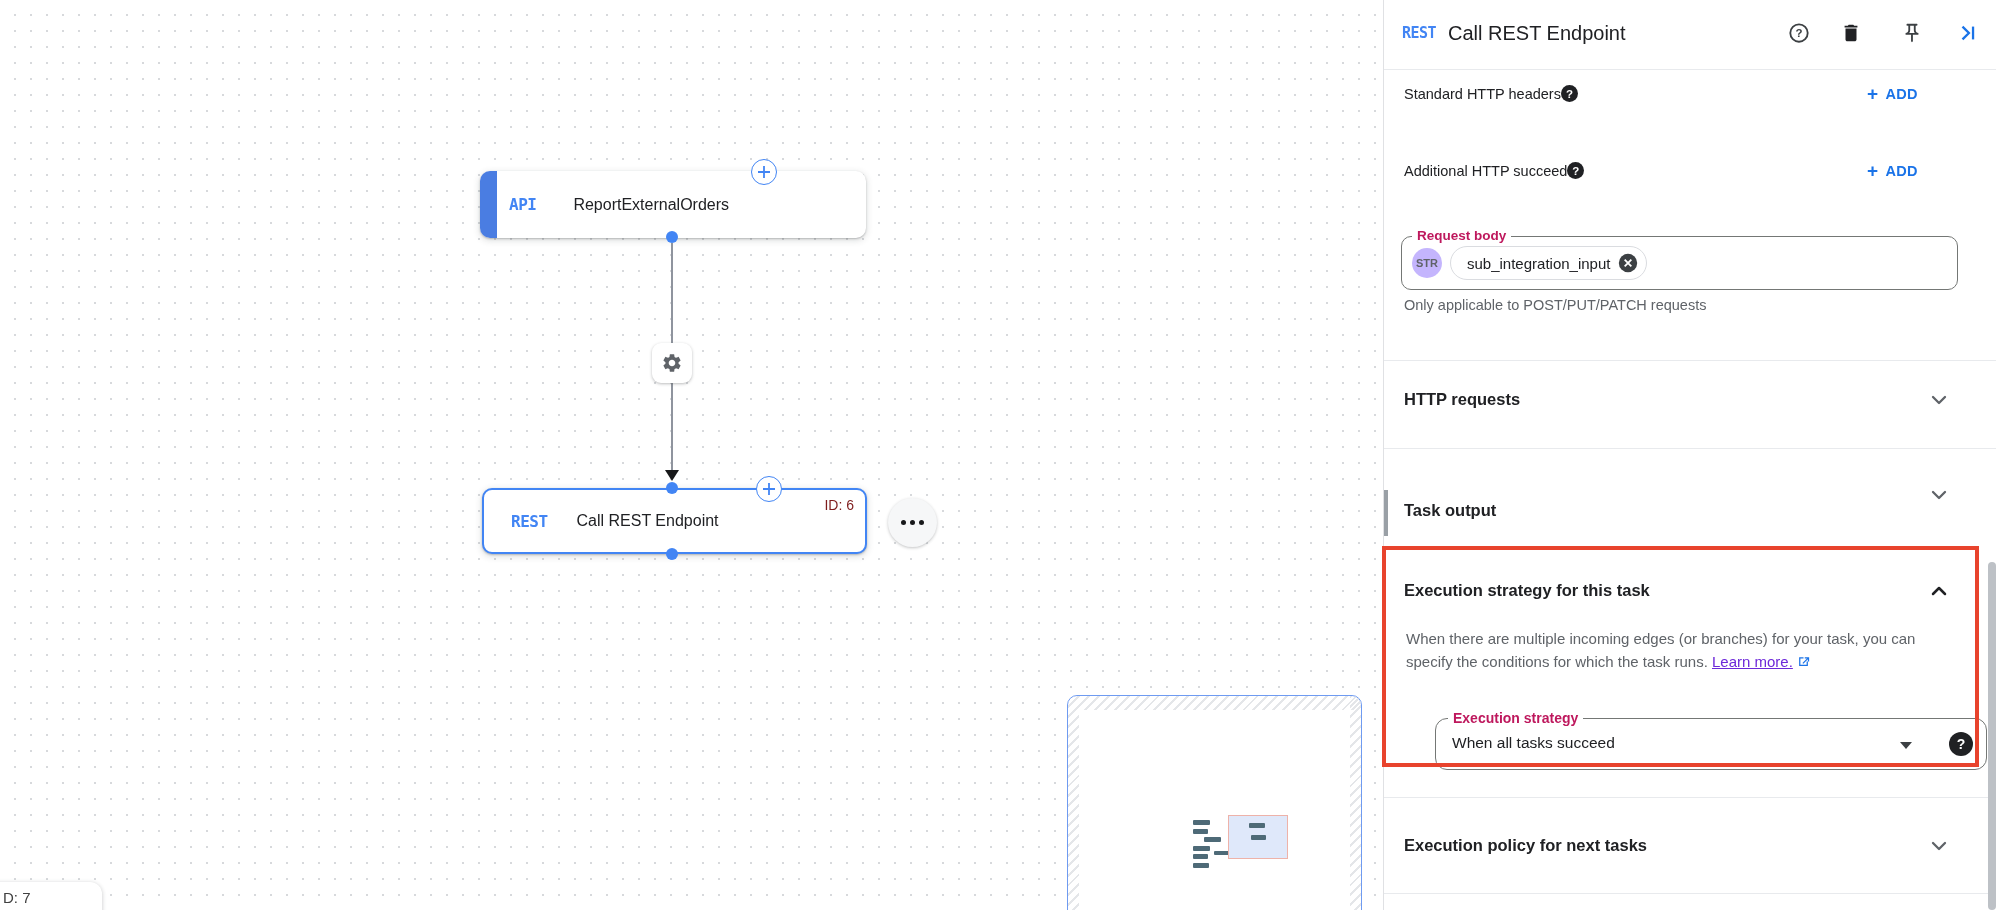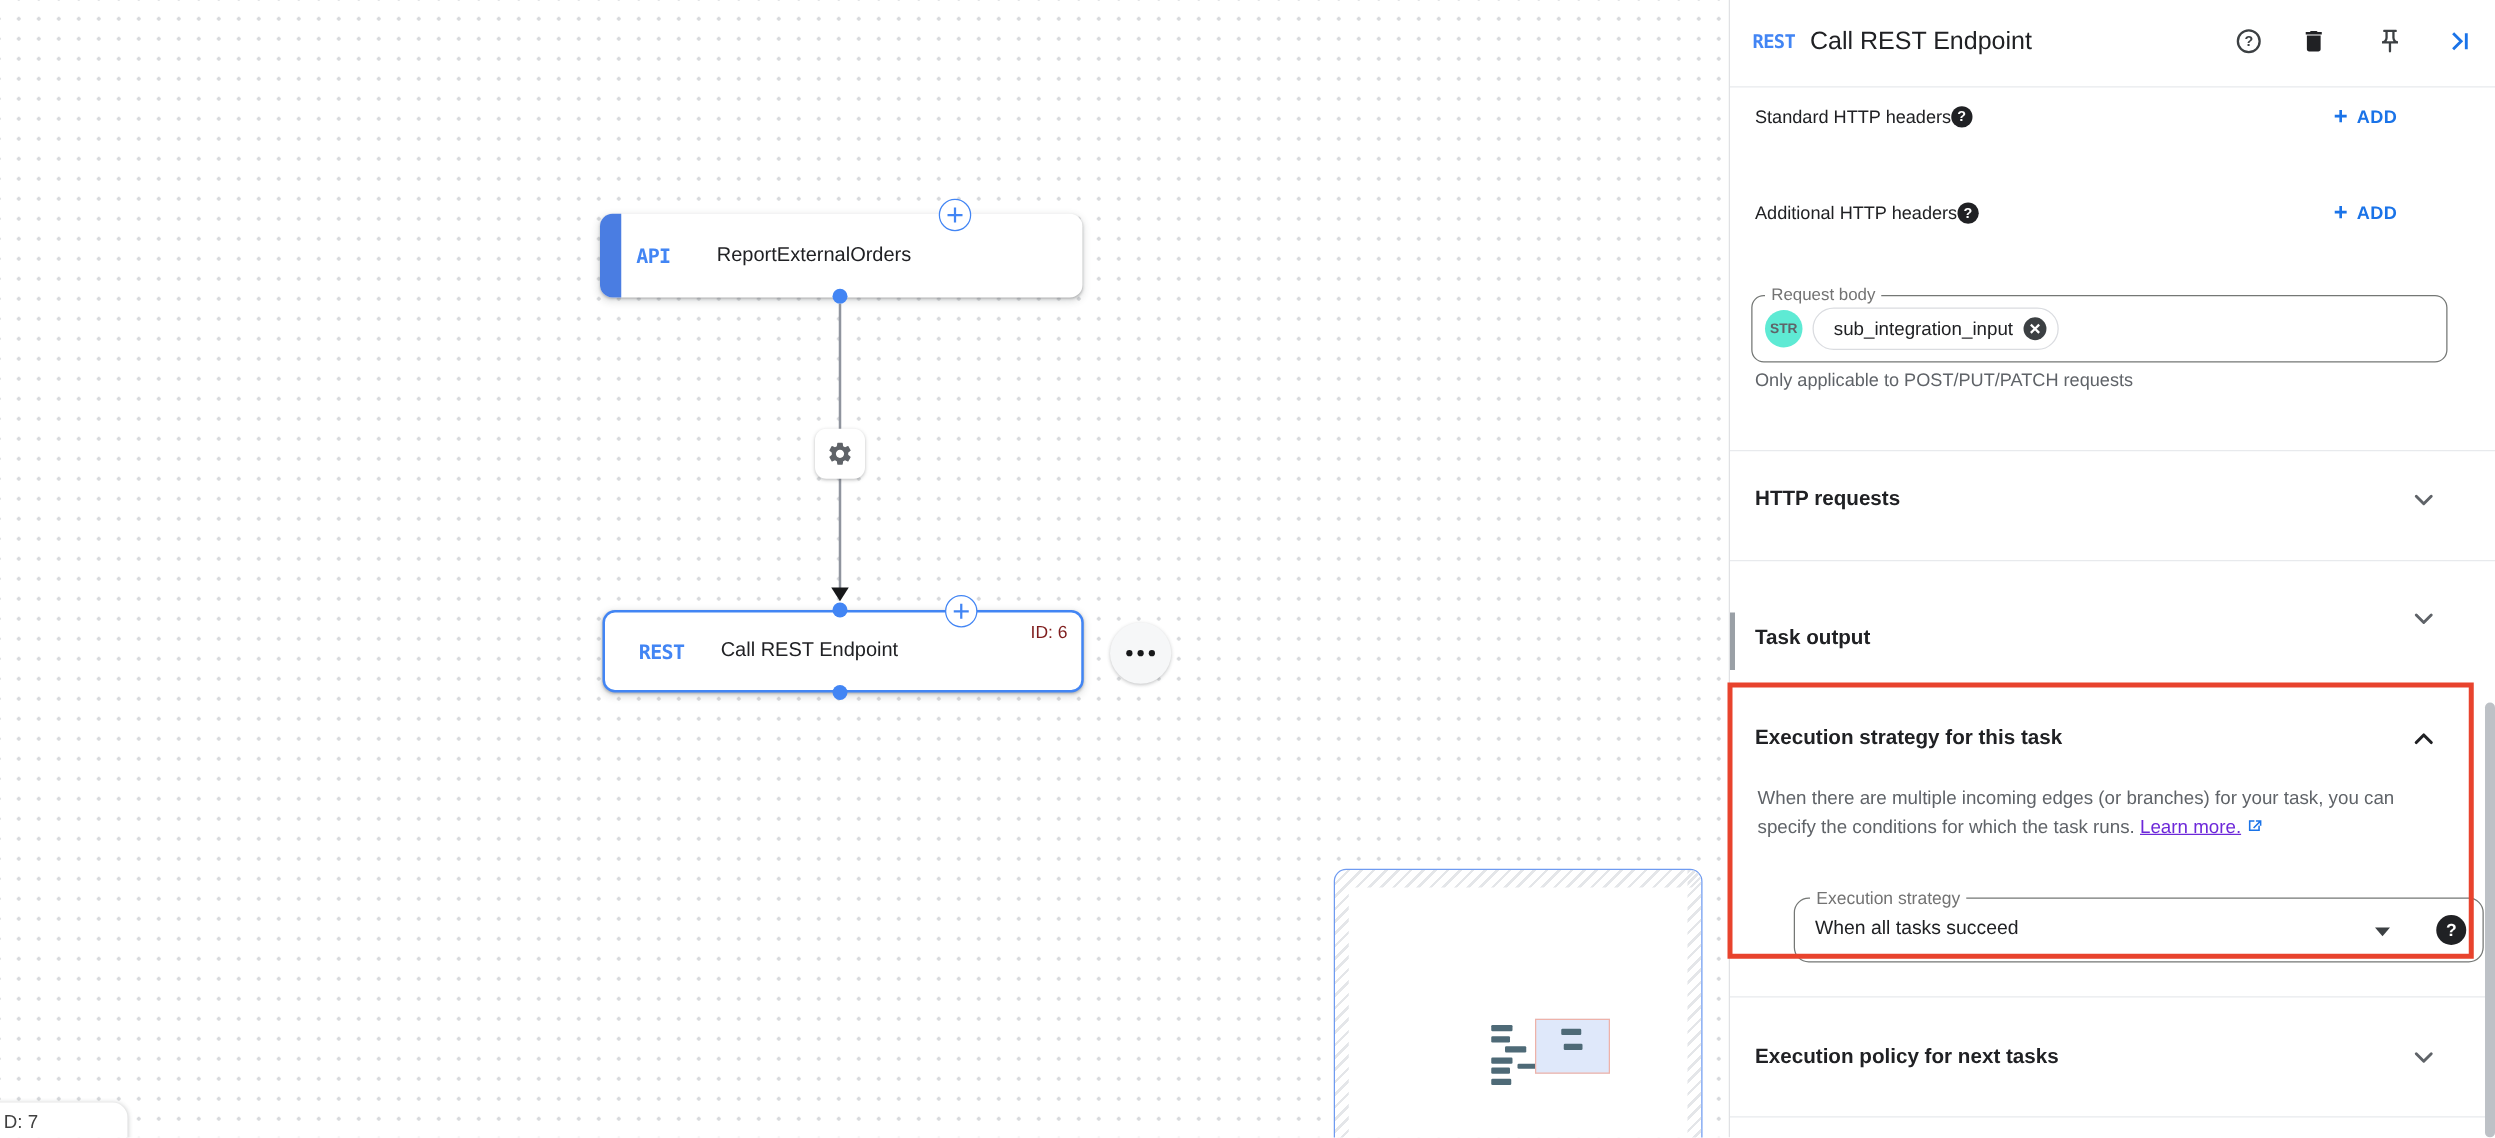--- a/index.html
+++ b/index.html
@@ -73,24 +73,24 @@
 
   .hdr-row-label { position:absolute; font-size:14.5px; color:#202124; display:flex; align-items:center; }
   .help-badge { width:17px; height:17px; border-radius:50%; background:#202124; color:#fff;
     font-size:11.5px; font-weight:bold; display:inline-flex; align-items:center; justify-content:center; }
   .add-btn { position:absolute; display:flex; align-items:center; gap:7px; color:#1a73e8;
     font-size:14.5px; font-weight:bold; letter-spacing:.3px; cursor:pointer; }
   .add-plus { font-size:19px; font-weight:bold; line-height:1; }
 
   .outlined-field { position:absolute; background:#fff; border:1.2px solid #747775; border-radius:10px; }
   .field-label { position:absolute; top:-9px; left:10px; background:#fff; padding:0 5px;
-    font-size:13.5px; font-weight:normal; color:#737373; white-space:nowrap; }
+    font-size:13.5px; font-weight:bold; color:#be185d; white-space:nowrap; }
 
   .str-chip { position:absolute; left:10px; top:11px; width:30px; height:30px; border-radius:50%;
-    background:#5eead4; color:#5f6368; font-size:11px; font-weight:bold;
+    background:#c4b5fd; color:#5f6368; font-size:11px; font-weight:bold;
     display:flex; align-items:center; justify-content:center; }
   .value-chip { position:absolute; left:48px; top:9px; height:34px; border:1px solid #dadce0;
     border-radius:17px; display:flex; align-items:center; padding:0 8px 0 16px; gap:8px; background:#fff; }
   .value-chip span { font-size:15px; color:#202124; }
 
   .helper-text { position:absolute; font-size:14.5px; color:#5f6368; }
   .divider { position:absolute; left:0; width:100%; height:1px; background:#e8eaed; }
   .section-label { position:absolute; left:20px; font-size:16.5px; font-weight:bold; color:#202124; }
   .chev { position:absolute; width:24px; height:24px; }
 
@@ -205,21 +205,21 @@
     <div class="hdr-row-label" style="left:20px; top:85px;">
       <span>Standard HTTP headers</span>
       <span class="help-badge">?</span>
     </div>
     <div class="add-btn" style="left:483px; top:84px;">
       <span class="add-plus">+</span>
       <span>ADD</span>
     </div>
 
     <div class="hdr-row-label" style="left:20px; top:162px;">
-      <span>Additional HTTP headers</span>
+      <span>Additional HTTP succeed</span>
       <span class="help-badge">?</span>
     </div>
     <div class="add-btn" style="left:483px; top:161px;">
       <span class="add-plus">+</span>
       <span>ADD</span>
     </div>
 
     <div class="outlined-field" style="left:17px; top:236px; width:557px; height:54px;">
       <span class="field-label">Request body</span>
       <span class="str-chip">STR</span>

